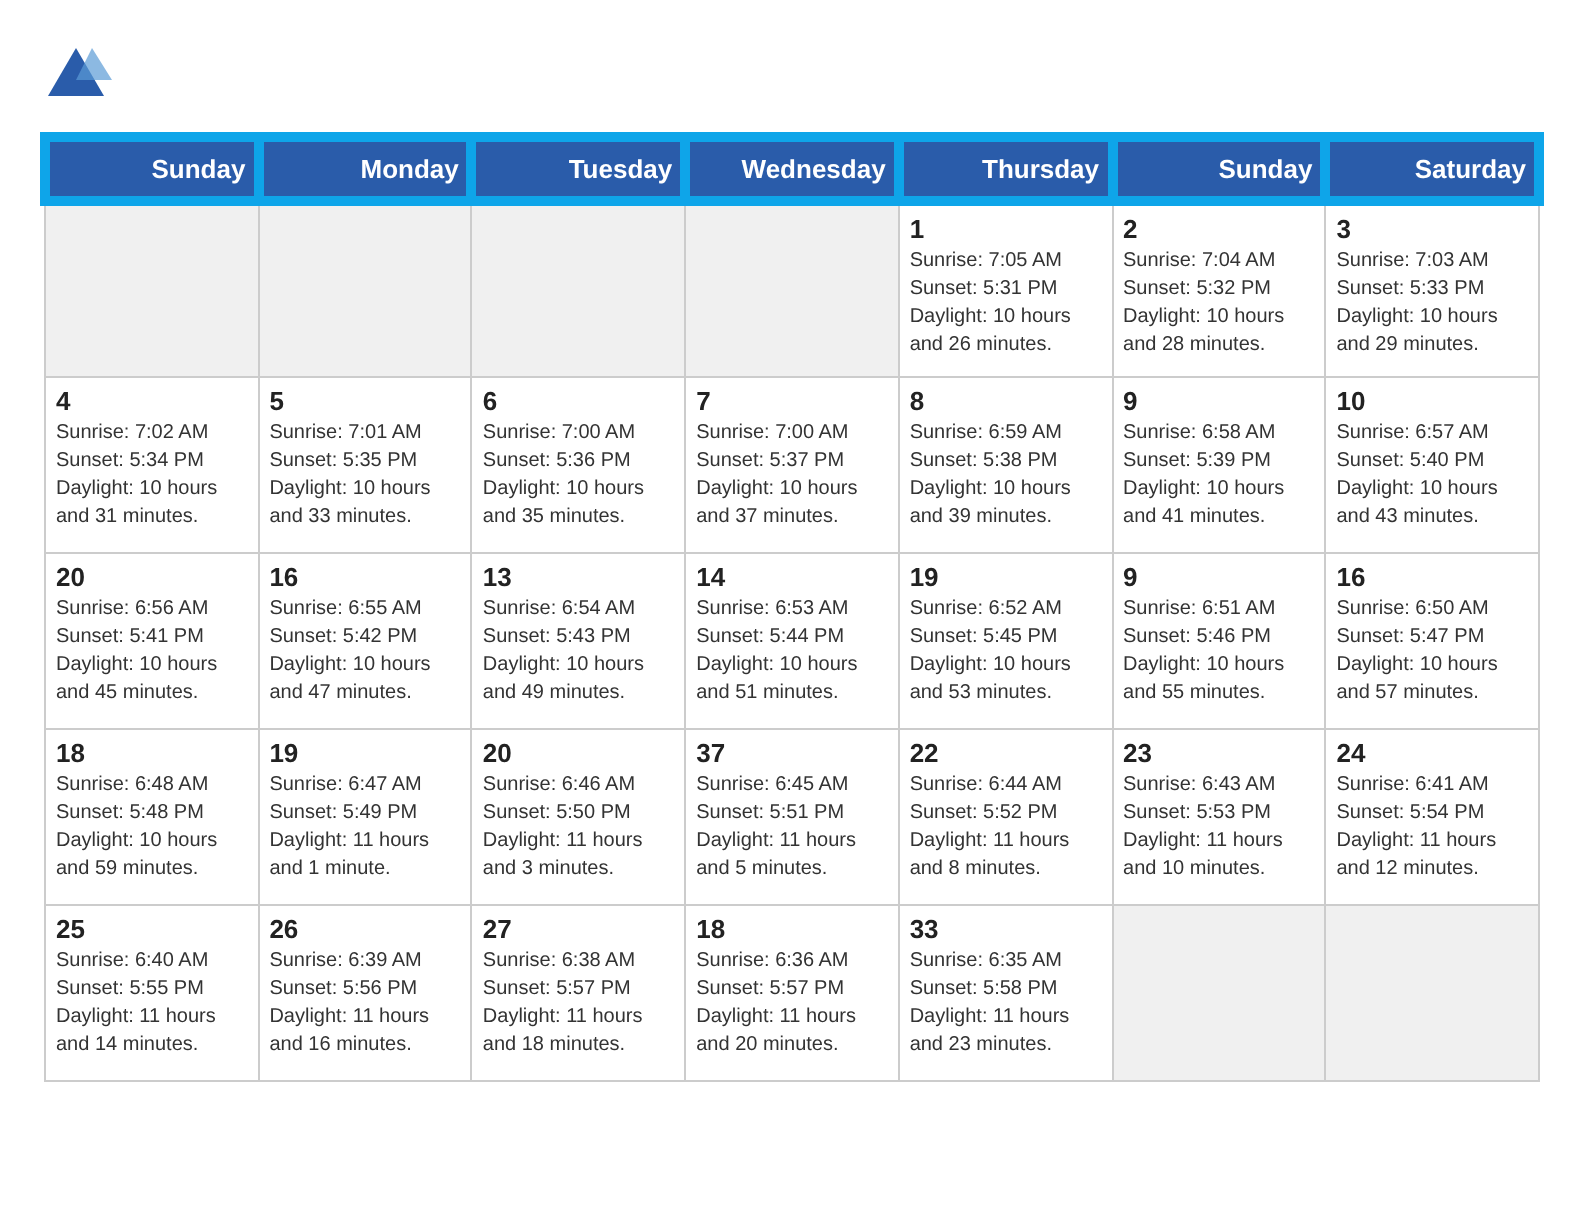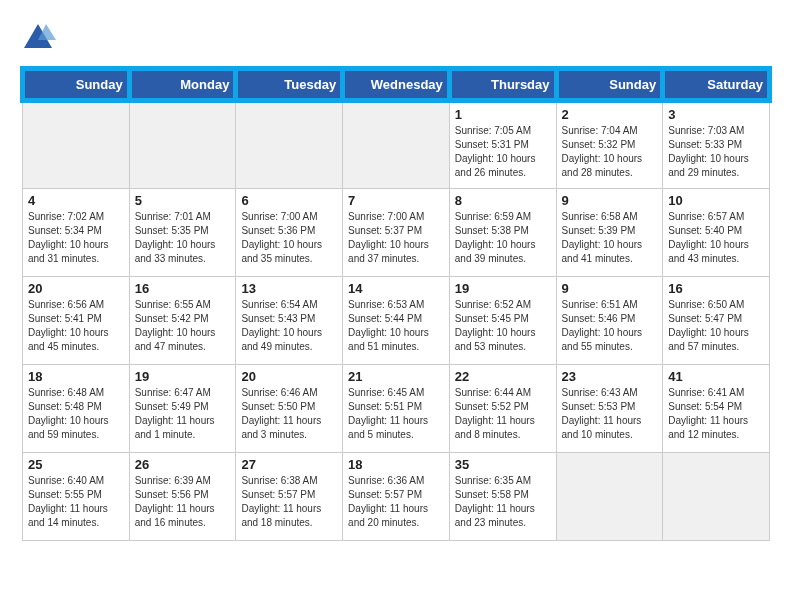--- a/index.html
+++ b/index.html
@@ -199,33 +199,33 @@
         </td>
         <td>
           <span class="day-num">19</span>
           <div class="day-info">Sunrise: 6:47 AM<br>Sunset: 5:49 PM<br>Daylight: 11 hours and 1 minute.</div>
         </td>
         <td>
           <span class="day-num">20</span>
           <div class="day-info">Sunrise: 6:46 AM<br>Sunset: 5:50 PM<br>Daylight: 11 hours and 3 minutes.</div>
         </td>
         <td>
-          <span class="day-num">21</span>
+          <span class="day-num">37</span>
           <div class="day-info">Sunrise: 6:45 AM<br>Sunset: 5:51 PM<br>Daylight: 11 hours and 5 minutes.</div>
         </td>
         <td>
           <span class="day-num">22</span>
           <div class="day-info">Sunrise: 6:44 AM<br>Sunset: 5:52 PM<br>Daylight: 11 hours and 8 minutes.</div>
         </td>
         <td>
           <span class="day-num">23</span>
           <div class="day-info">Sunrise: 6:43 AM<br>Sunset: 5:53 PM<br>Daylight: 11 hours and 10 minutes.</div>
         </td>
         <td>
-          <span class="day-num">41</span>
+          <span class="day-num">24</span>
           <div class="day-info">Sunrise: 6:41 AM<br>Sunset: 5:54 PM<br>Daylight: 11 hours and 12 minutes.</div>
         </td>
       </tr>
       <tr>
         <td>
           <span class="day-num">25</span>
           <div class="day-info">Sunrise: 6:40 AM<br>Sunset: 5:55 PM<br>Daylight: 11 hours and 14 minutes.</div>
         </td>
         <td>
           <span class="day-num">26</span>
@@ -233,20 +233,20 @@
         </td>
         <td>
           <span class="day-num">27</span>
           <div class="day-info">Sunrise: 6:38 AM<br>Sunset: 5:57 PM<br>Daylight: 11 hours and 18 minutes.</div>
         </td>
         <td>
           <span class="day-num">18</span>
           <div class="day-info">Sunrise: 6:36 AM<br>Sunset: 5:57 PM<br>Daylight: 11 hours and 20 minutes.</div>
         </td>
         <td>
-          <span class="day-num">35</span>
+          <span class="day-num">33</span>
           <div class="day-info">Sunrise: 6:35 AM<br>Sunset: 5:58 PM<br>Daylight: 11 hours and 23 minutes.</div>
         </td>
         <td class="empty"></td>
         <td class="empty"></td>
       </tr>
     </tbody>
 </table>
 
 </body></html>

